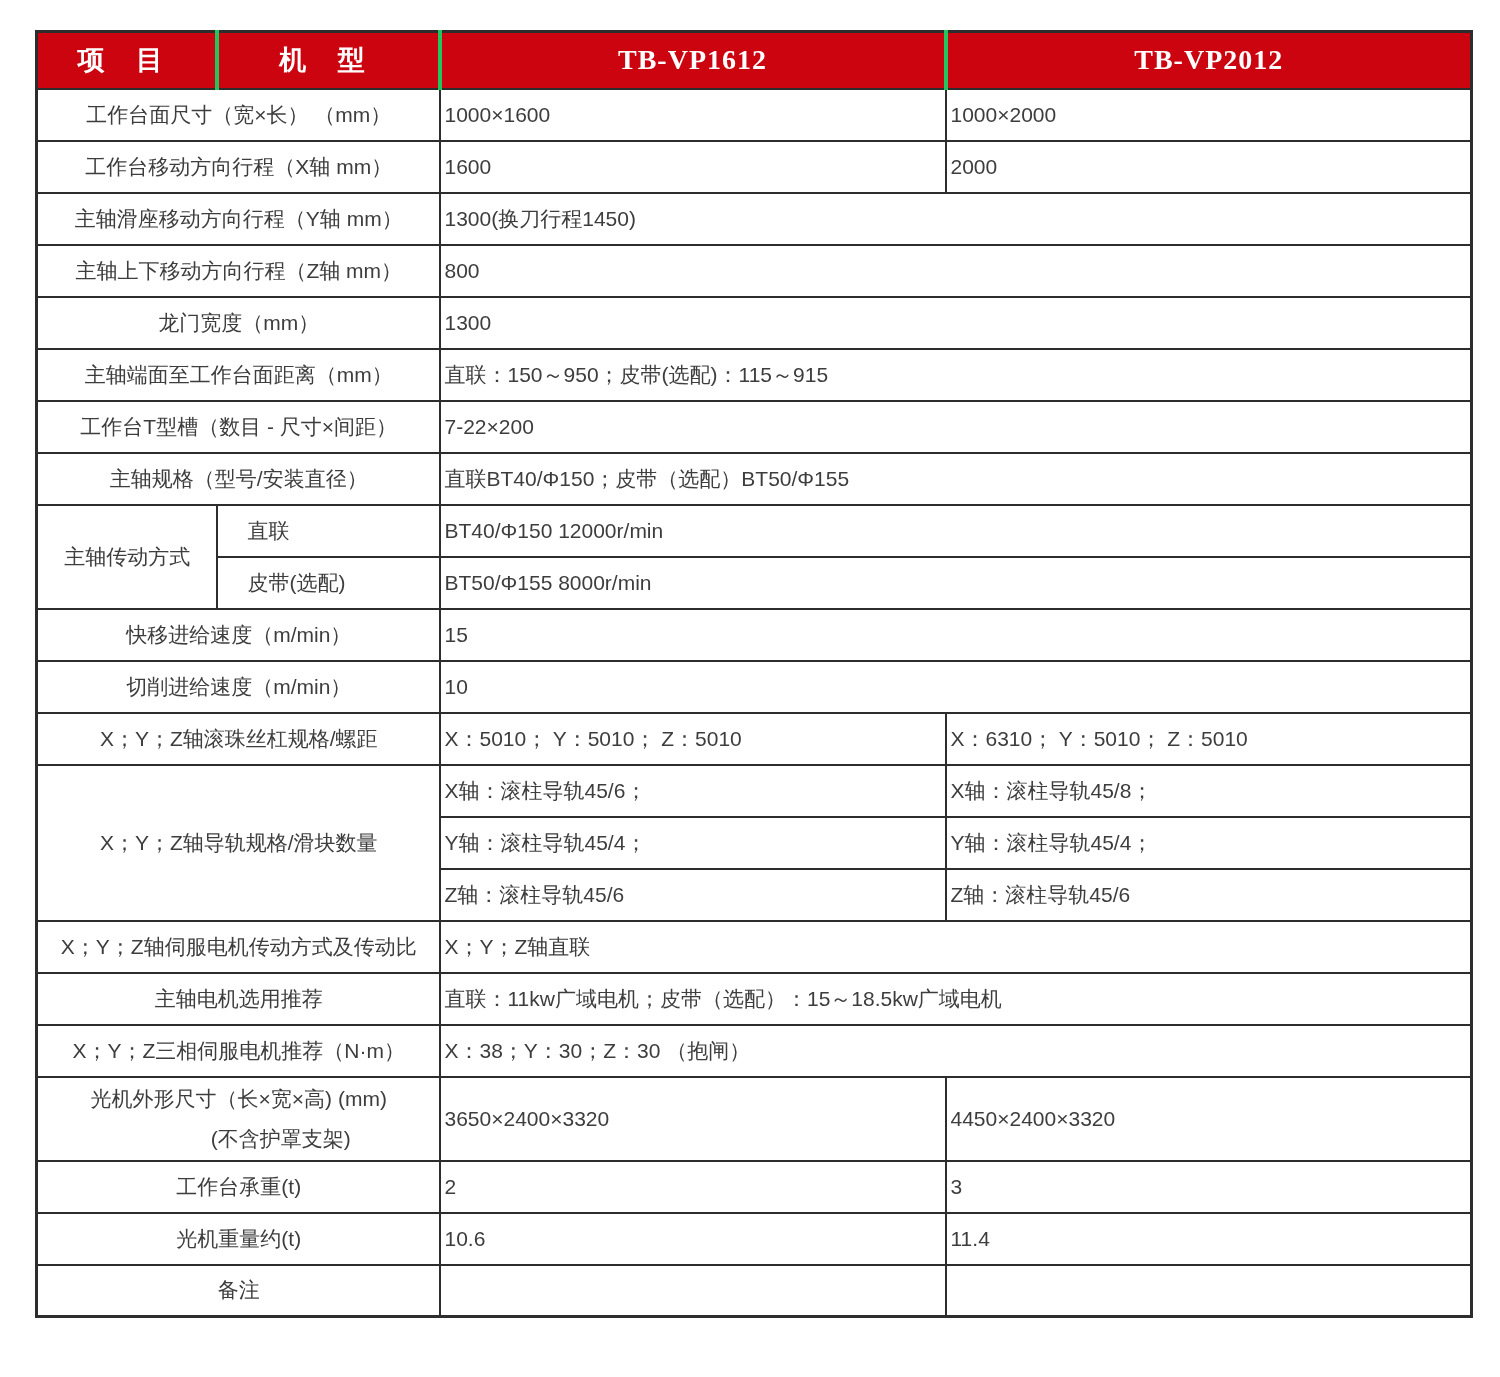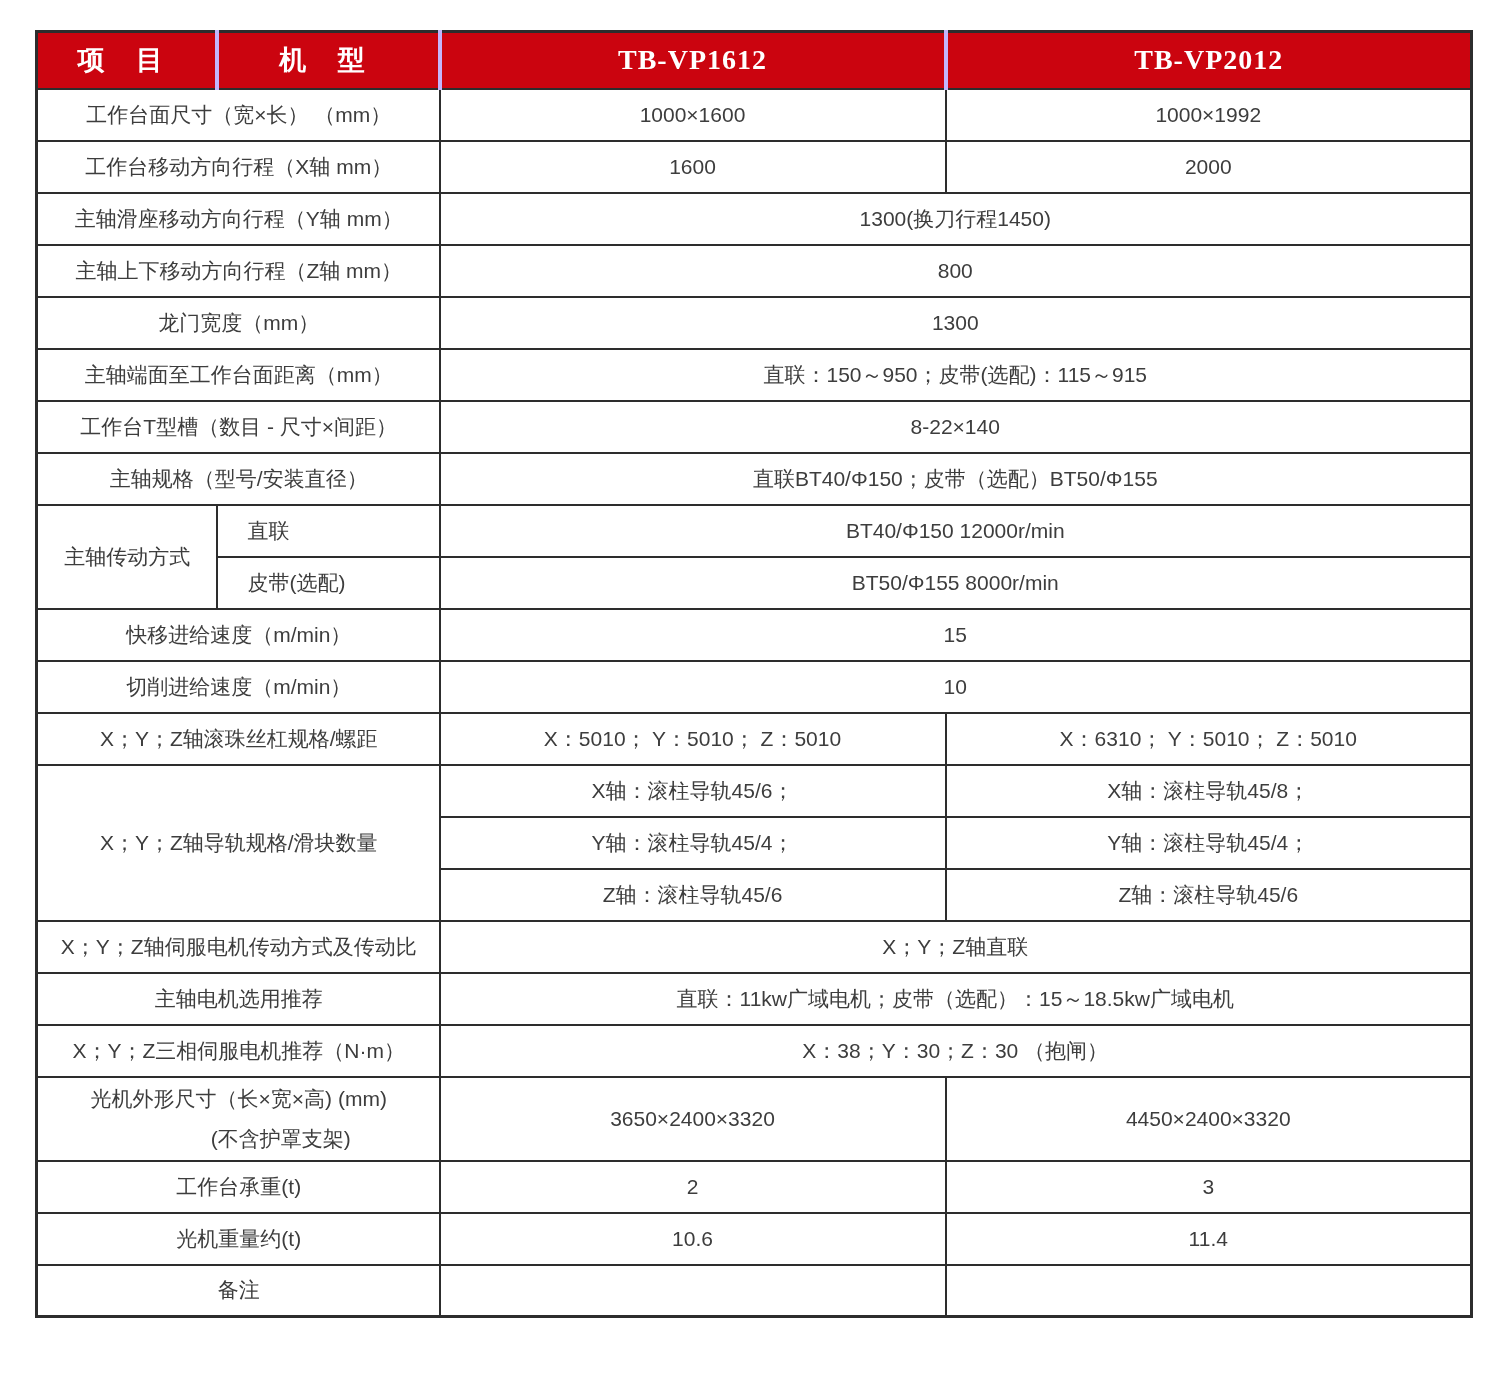--- a/index.html
+++ b/index.html
@@ -24,21 +24,21 @@
     border: 2px solid #2d2d2d;
     vertical-align: middle;
     box-sizing: border-box;
     overflow: hidden;
   }
   thead th {
     background: #cb040f;
     height: 57px;
     padding: 0;
   }
-  .header-row th + th { border-left: 4px solid #c4b5fd; }
+  .header-row th + th { border-left: 4px solid #22c55e; }
   .hdr-cn {
     color: #ffffff;
     font-size: 27px;
     font-weight: bold;
     letter-spacing: 12px;
     text-align: center;
   }
   .hdr-model {
     color: #ffffff;
     font-size: 28px;
@@ -48,21 +48,21 @@
     text-align: center;
   }
   tbody td {
     font-size: 21px;
     color: #3d3d3d;
     height: 52px;
     background: #ffffff;
   }
   td.label { text-align: center; padding: 0 8px 0 9px; }
   td.sub   { text-align: left; padding-left: 30px; margin-top: 9px; }
-  td.value { text-align: center; padding: 0 16px; }
+  td.value { padding: 0 4px; }
   tr.tall td { height: 84px; }
   .dim-line2 { padding-left: 84px; margin-top: 12px; }
 </style>
 </head>
 <body>
 
 <div class="page">
   <table class="spec">
     <colgroup>
       <col style="width:180px">
@@ -75,21 +75,21 @@
         <th class="hdr-cn">项 目</th>
         <th class="hdr-cn">机 型</th>
         <th class="hdr-model">TB-VP1612</th>
         <th class="hdr-model">TB-VP2012</th>
       </tr>
     </thead>
     <tbody>
       <tr>
         <td class="label" colspan="2">工作台面尺寸（宽×长） （mm）</td>
         <td class="value">1000×1600</td>
-        <td class="value">1000×1992</td>
+        <td class="value">1000×2000</td>
       </tr>
       <tr>
         <td class="label" colspan="2">工作台移动方向行程（X轴 mm）</td>
         <td class="value">1600</td>
         <td class="value">2000</td>
       </tr>
       <tr>
         <td class="label" colspan="2">主轴滑座移动方向行程（Y轴 mm）</td>
         <td class="value" colspan="2">1300(换刀行程1450)</td>
       </tr>
@@ -100,21 +100,21 @@
       <tr>
         <td class="label" colspan="2">龙门宽度（mm）</td>
         <td class="value" colspan="2">1300</td>
       </tr>
       <tr>
         <td class="label" colspan="2">主轴端面至工作台面距离（mm）</td>
         <td class="value" colspan="2">直联：150～950；皮带(选配)：115～915</td>
       </tr>
       <tr>
         <td class="label" colspan="2">工作台T型槽（数目 - 尺寸×间距）</td>
-        <td class="value" colspan="2">8-22×140</td>
+        <td class="value" colspan="2">7-22×200</td>
       </tr>
       <tr>
         <td class="label" colspan="2">主轴规格（型号/安装直径）</td>
         <td class="value" colspan="2">直联BT40/Φ150；皮带（选配）BT50/Φ155</td>
       </tr>
       <tr>
         <td class="label" rowspan="2">主轴传动方式</td>
         <td class="sub">直联</td>
         <td class="value" colspan="2">BT40/Φ150  12000r/min</td>
       </tr>

